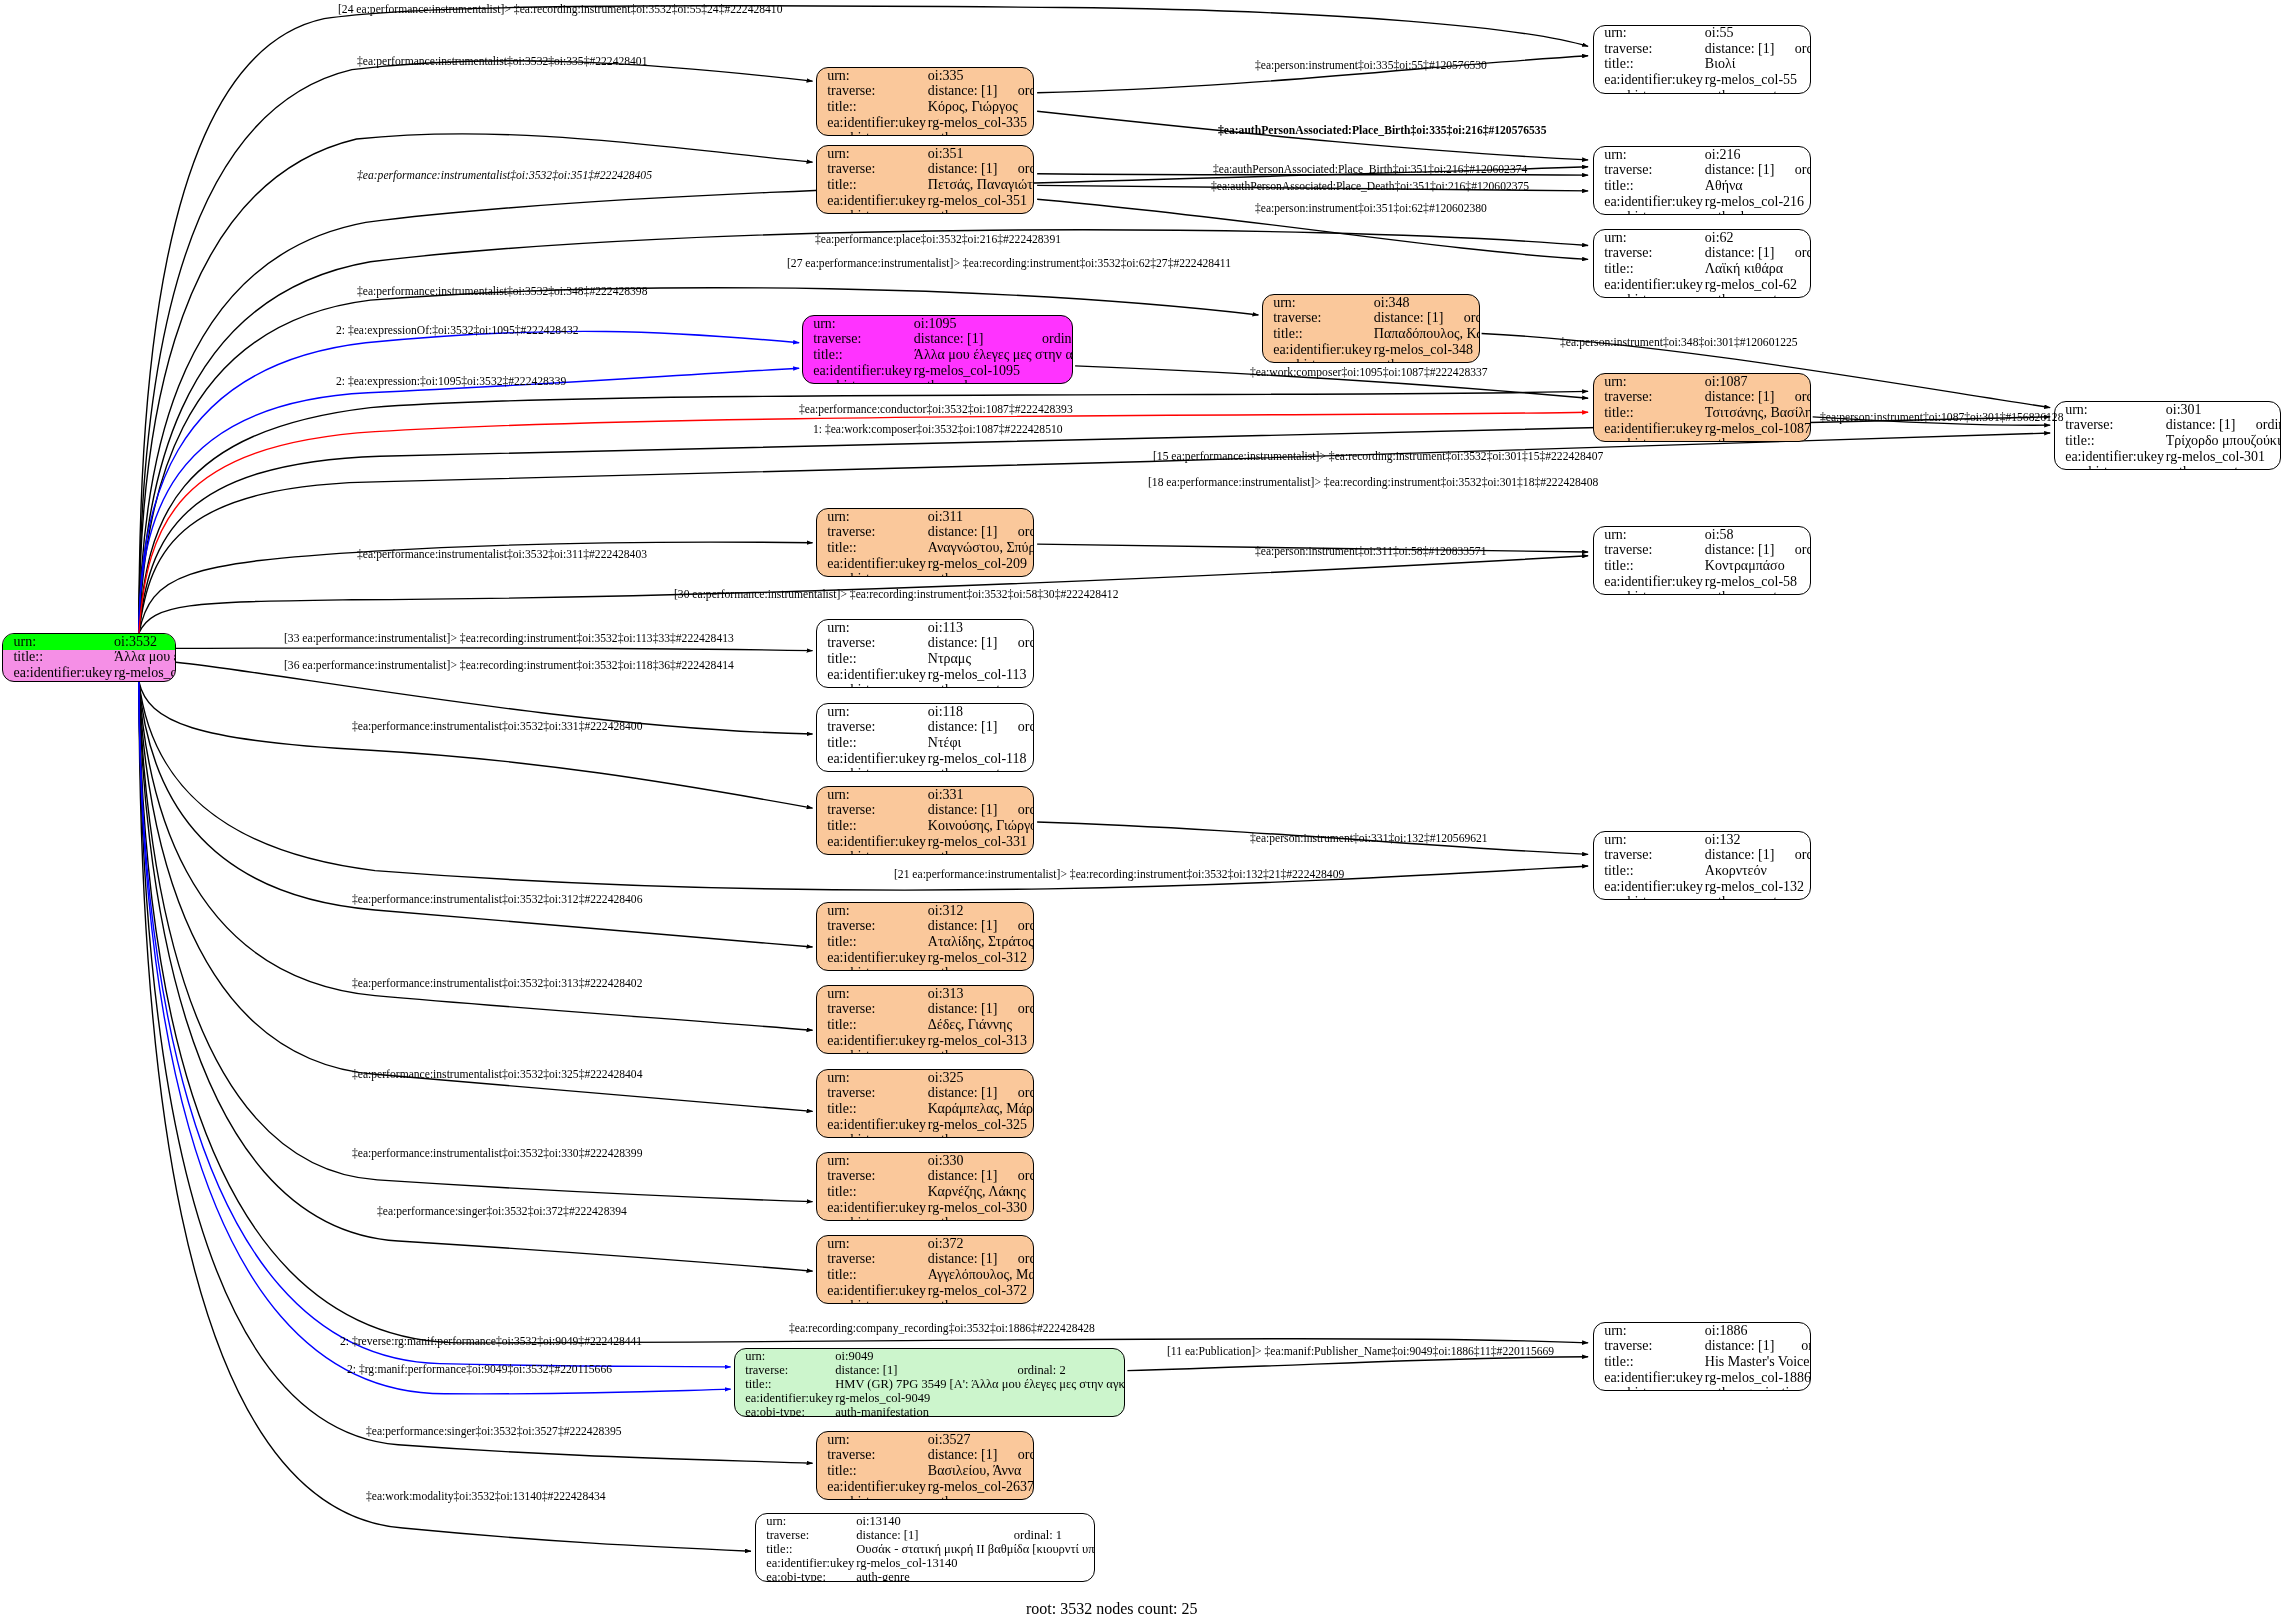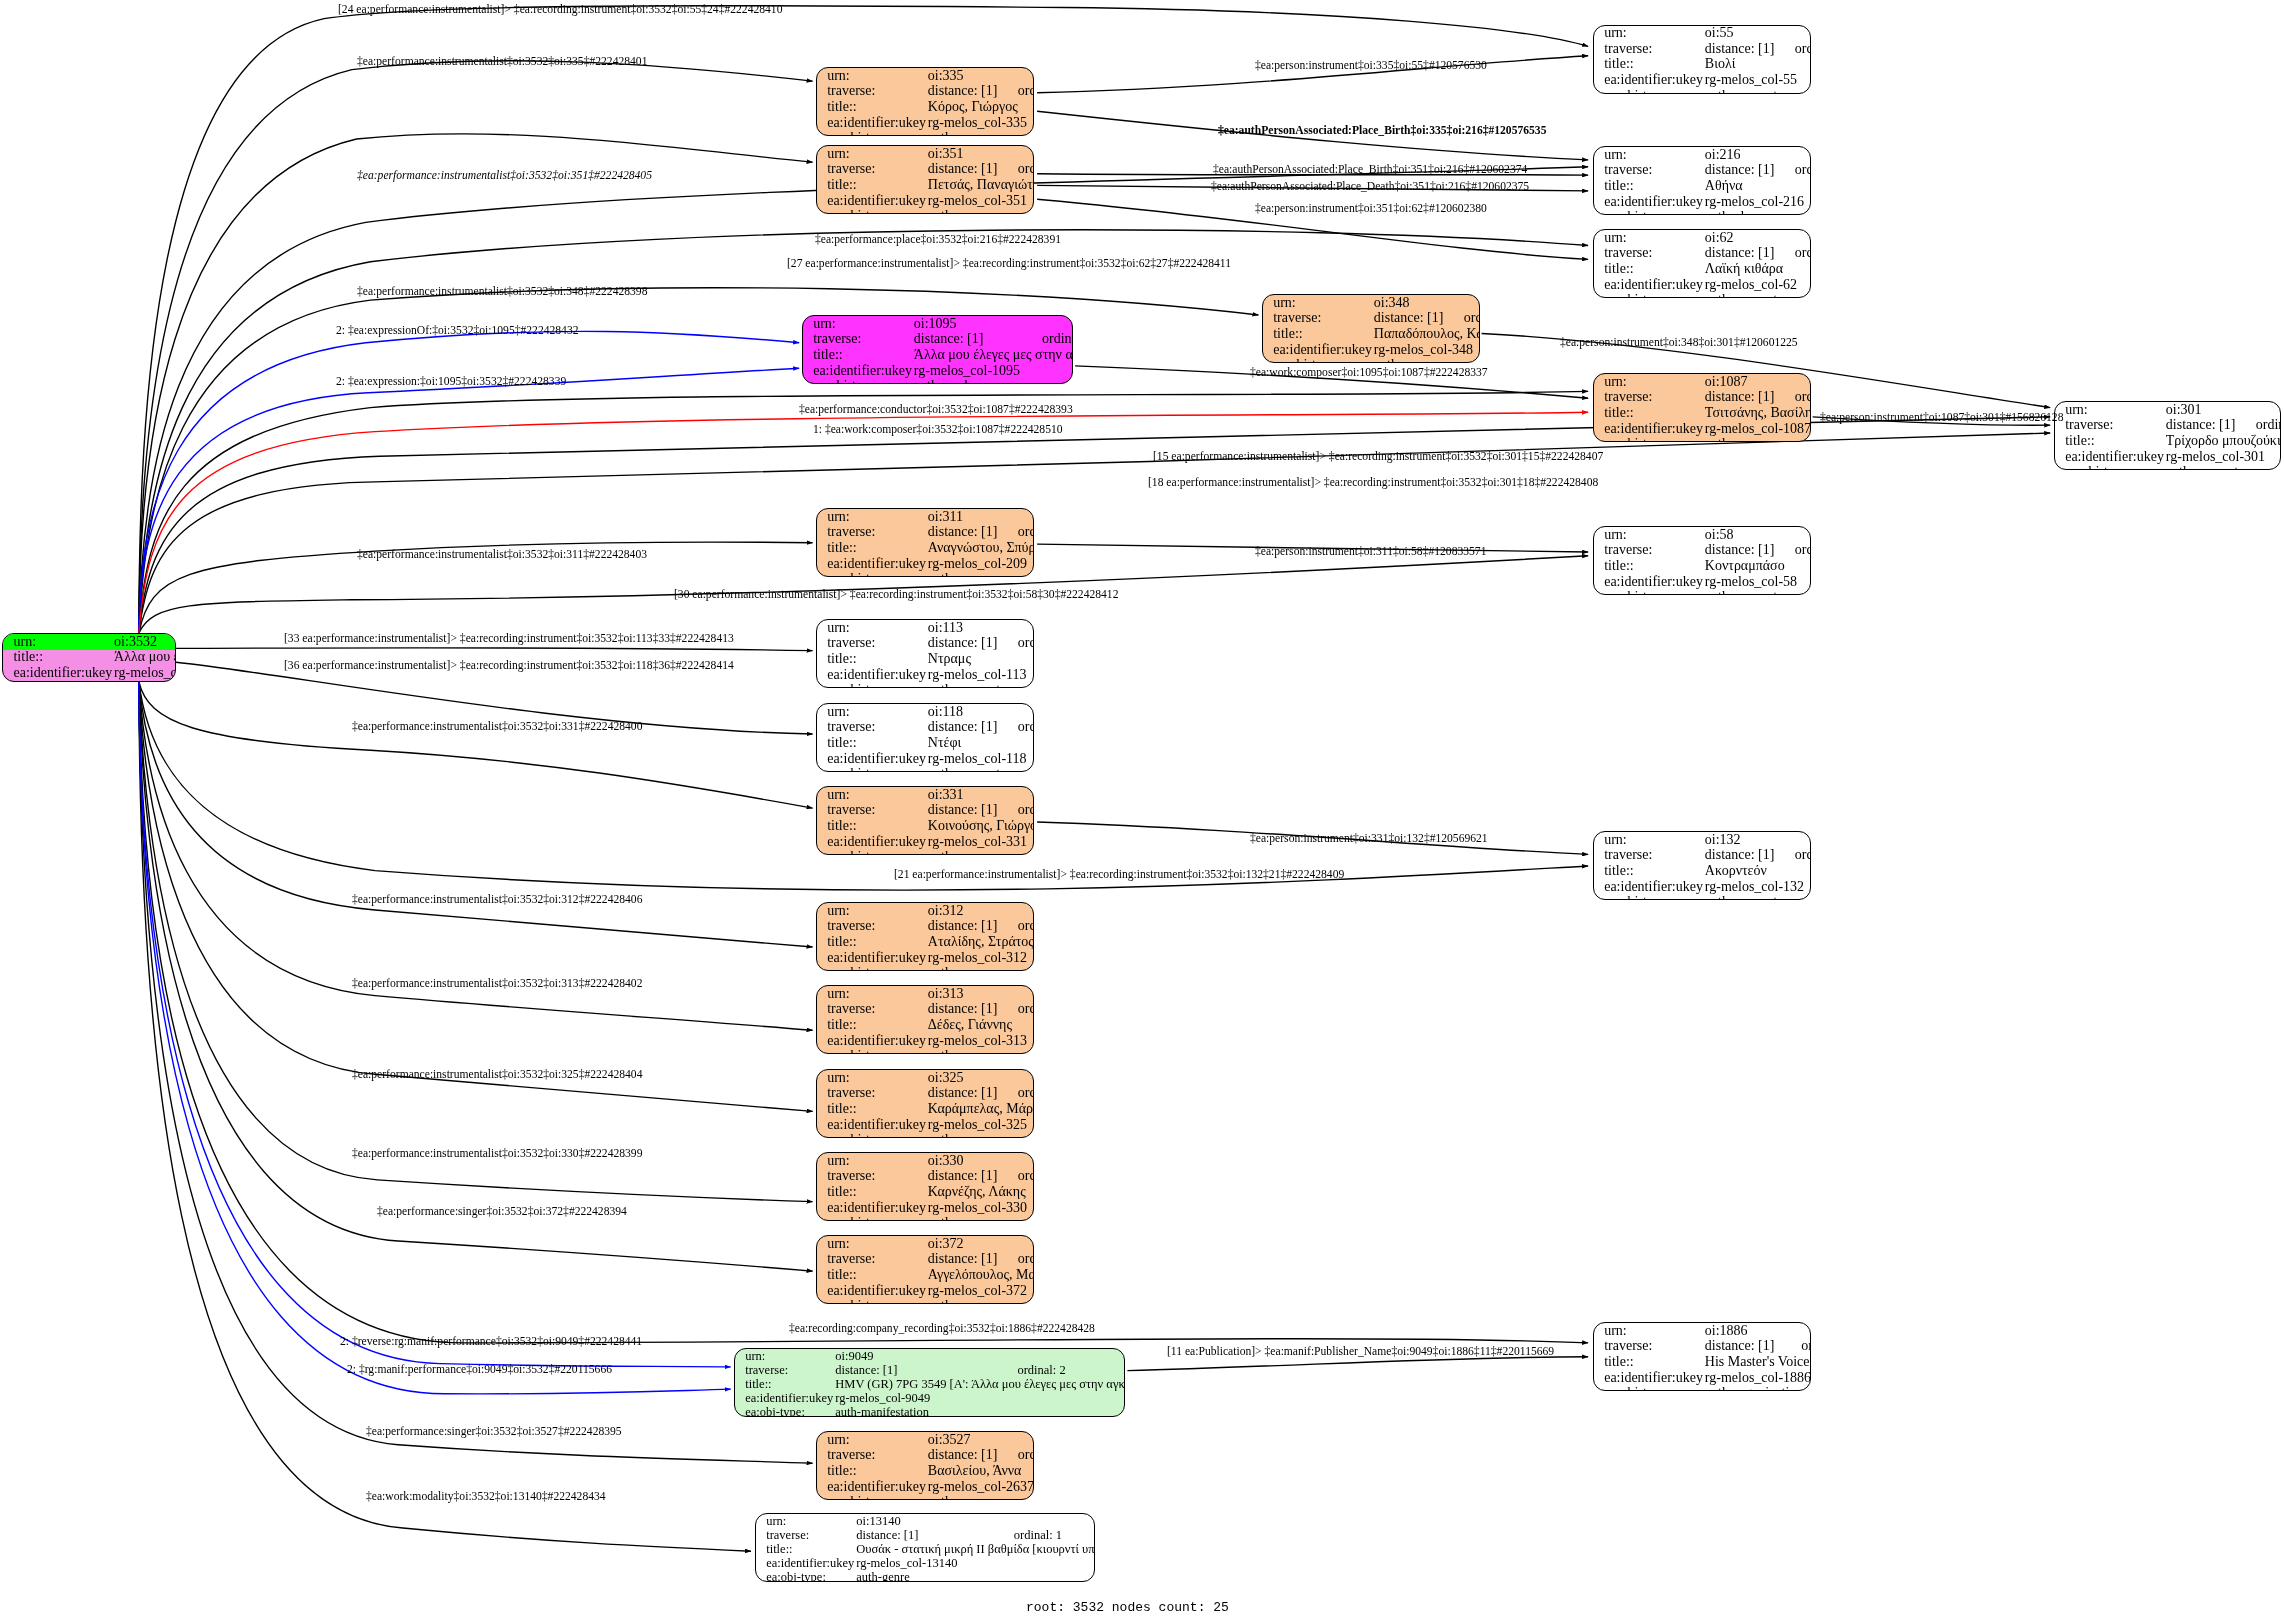--- a/index.html
+++ b/index.html
@@ -19,22 +19,22 @@
   .node td.k{width:80px;padding-left:10.2px;}
   .node td.v{padding-left:1.9px;}
   .node .hl{background:#00ff00;}
   .node td.ord{padding-left:20.4px;}
 
   .node.compact td{font-size:12.5px;}
   .node.compact td.k{width:69px;}
 
   .elabel{position:absolute;font-size:11.6px;color:#000;white-space:nowrap;
           font-family:"Liberation Serif","DejaVu Serif",serif;line-height:1;}
-  .footer{position:absolute;font-size:13px;color:#000;white-space:nowrap;
-          font-family:Liberation Mono, monospace;}
+  .footer{position:absolute;font-size:16px;color:#000;white-space:nowrap;
+          font-family:Liberation Serif, serif;}
 </style>
 </head>
 <body>
 
 <div id="stage">
 
   <svg id="edges" viewBox="0 0 4933 3494">
     <defs>
       <marker id="ab" markerWidth="14" markerHeight="10" refX="13" refY="5" orient="auto" markerUnits="userSpaceOnUse">
         <path d="M0,0 L14,5 L0,10 z" fill="#000"></path>

